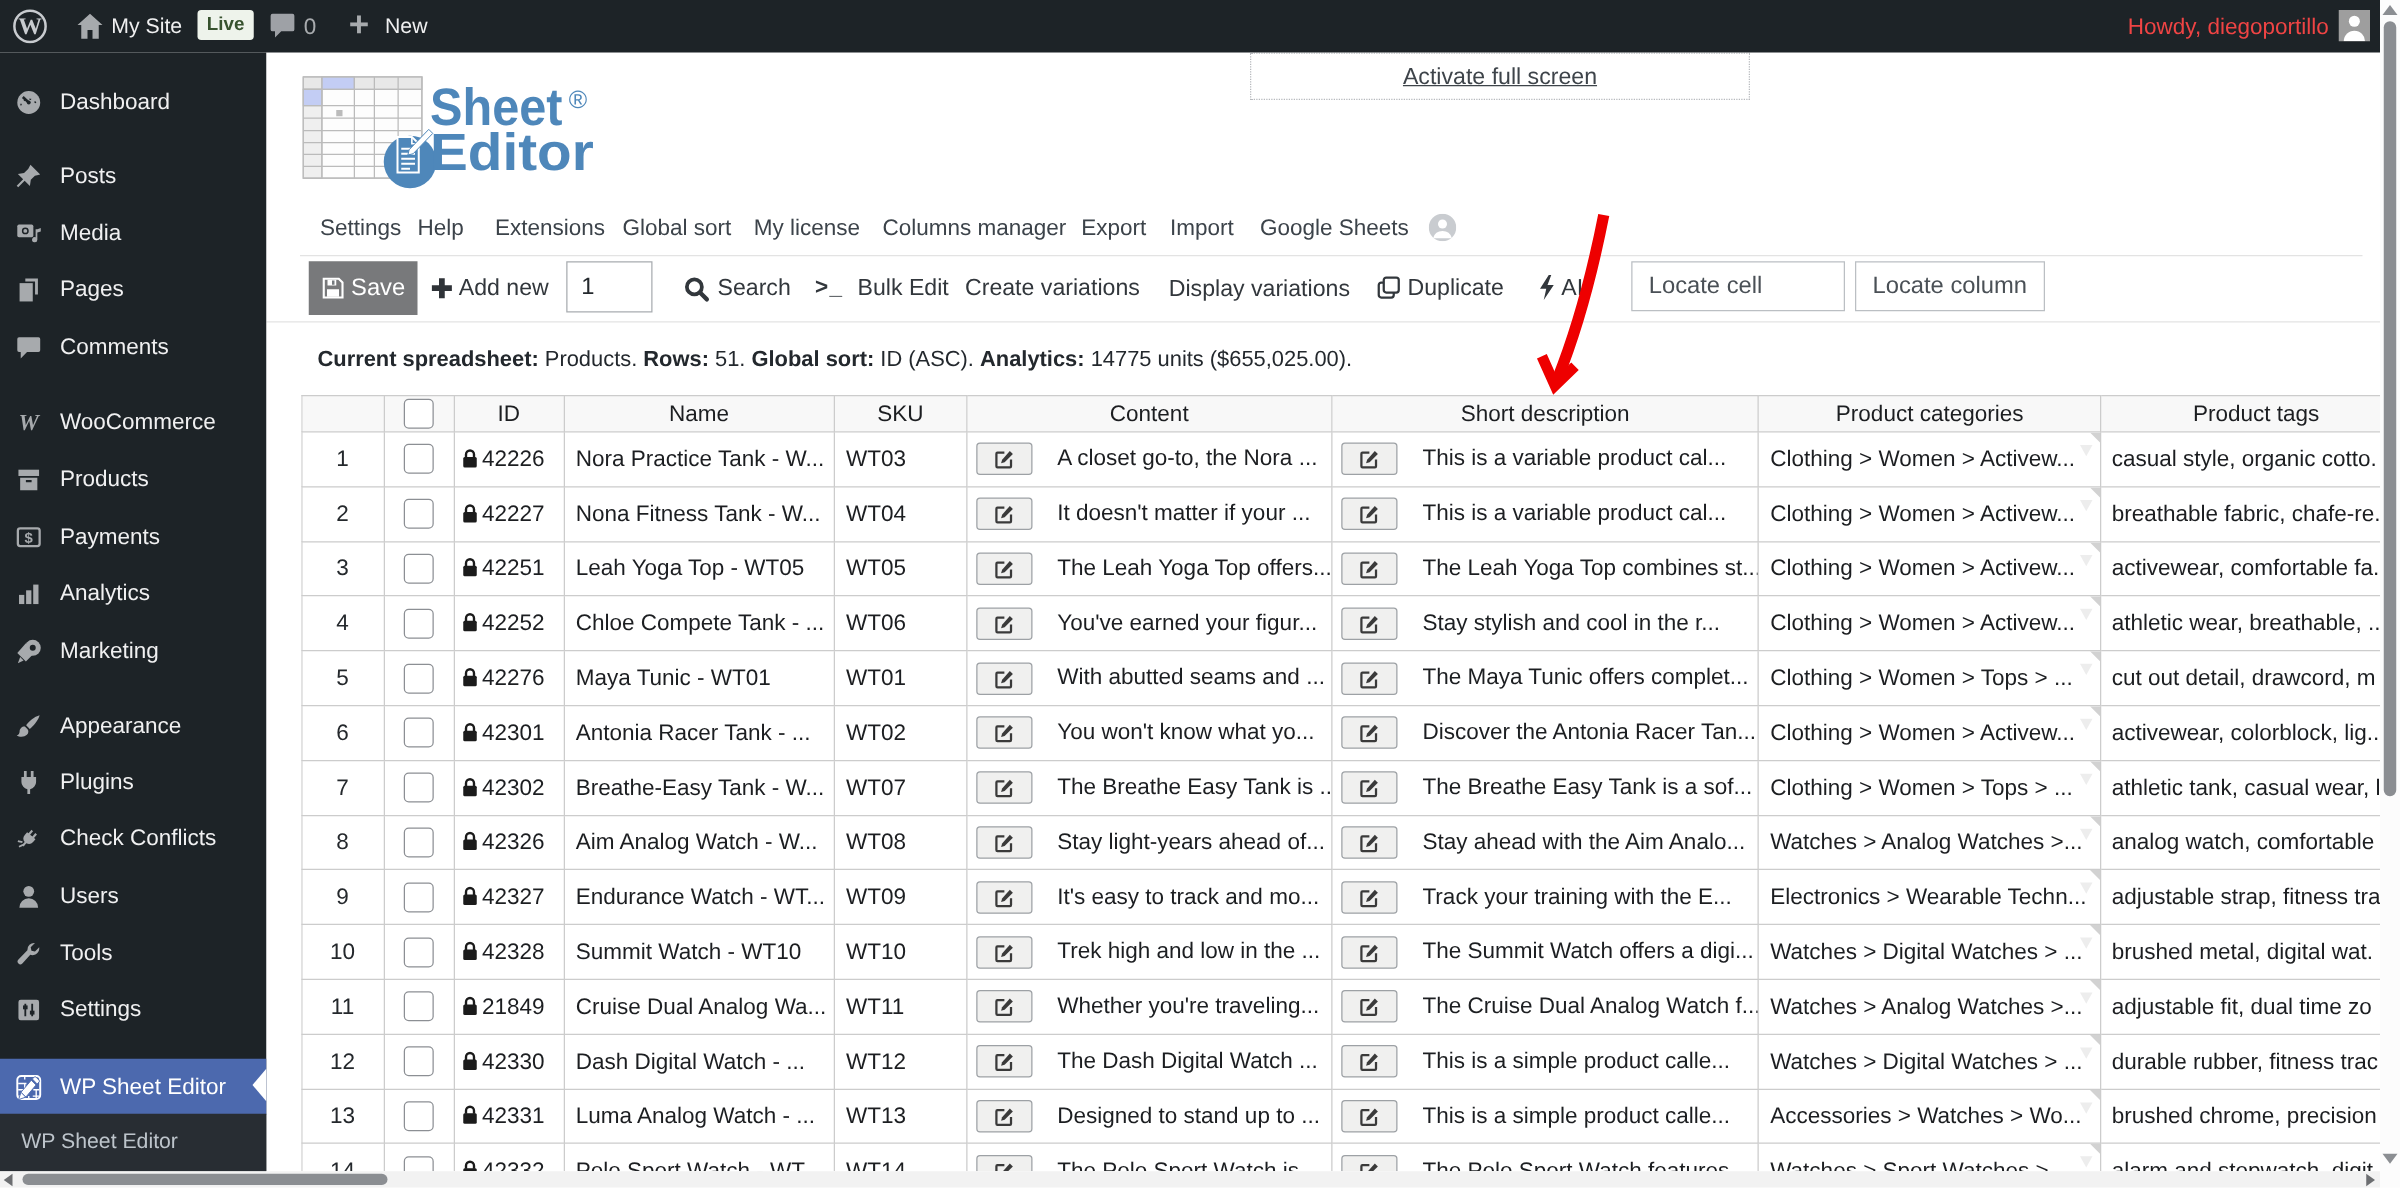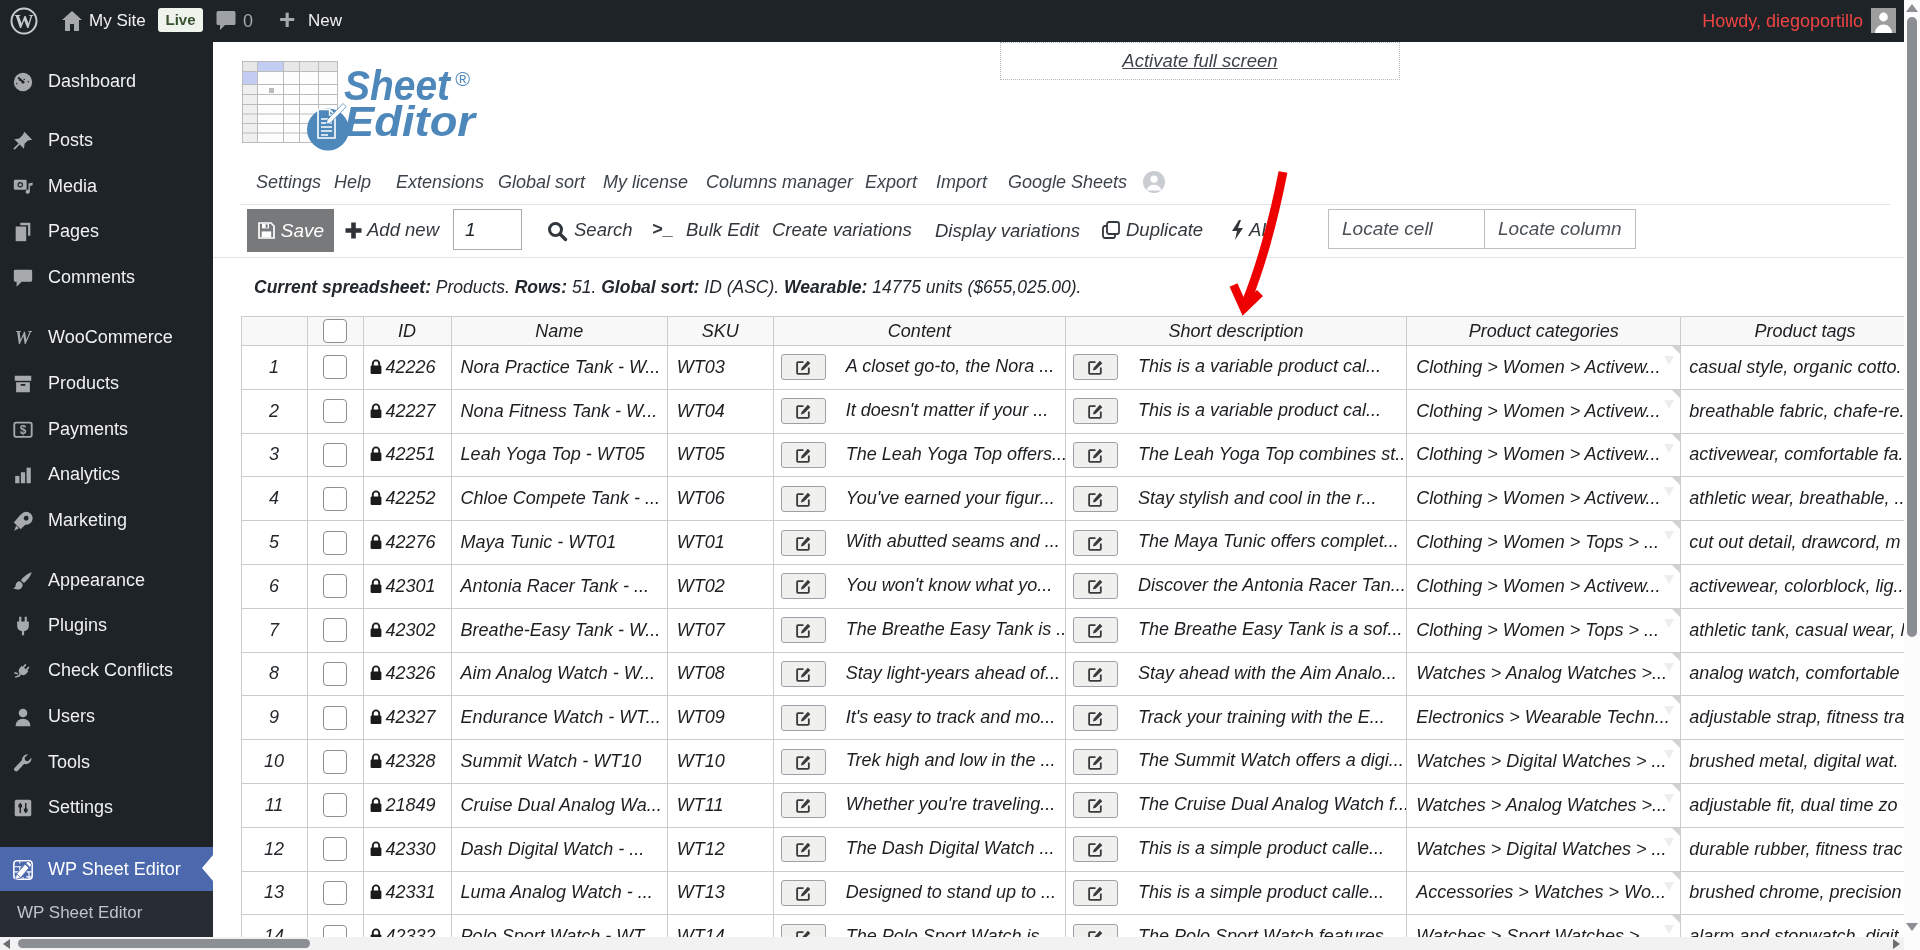--- a/index.html
+++ b/index.html
@@ -19,21 +19,21 @@
 .mi { position:absolute; left:0; width:213px; height:45px; display:flex; align-items:center; }
 .mi .ico { width:22px; height:22px; margin-left:12px; flex:0 0 22px; }
 .mi .lbl { margin-left:14px; font-size:18px; color:#f0f0f1; white-space:nowrap; }
 .mi.active { background:#4c69ae; }
 .mi.active .lbl { color:#fff; }
 #subitem { position:absolute; left:0; top:849px; width:213px; height:46px; background:#282d33; }
 #subitem .lbl2 { position:absolute; left:17px; top:12px; font-size:17px; color:#bdc4cb; }
 #curarrow { position:absolute; left:202px; top:855px; width:0; height:0; border-top:13px solid transparent; border-bottom:13px solid transparent; border-right:11px solid #fff; z-index:45; }
 
 
-#content { position:absolute; left:213px; top:42px; width:1691px; height:895px; background:#fff; overflow:hidden;font-style:italic; }
+#content { position:absolute; left:213px; top:42px; width:1691px; height:895px; background:#fff; overflow:hidden; }
 #fsbox { position:absolute; left:787px; top:0px; width:400px; height:38px; border:1px dotted #b6b9bd; text-align:center; line-height:36px; }
 #fsbox span { font-size:18.5px; color:#3e444a; text-decoration:underline; }
 
 #logo { position:absolute; left:29px; top:19px; width:270px; height:110px; }
 #navrow { position:absolute; left:0; top:128px; width:1691px; height:36px; }
 .navitem { position:absolute; top:2px; font-size:18px; color:#3c434a; white-space:nowrap; }
 
 #toolbar-top { position:absolute; left:27px; top:162px; width:1650px; height:0; border-top:1px solid #e3e3e3; }
 #toolbar { position:absolute; left:0; top:162px; width:1691px; height:53px; }
 #toolbar-bot { position:absolute; left:0px; top:215px; width:1691px; height:0; border-top:1px solid #e3e3e3; }
@@ -328,26 +328,26 @@
     <span class="tbtxt" style="left:722px;top:16px">Display variations</span>
     <svg style="position:absolute;left:888px;top:16px" width="20" height="20" viewBox="0 0 20 20">
         <rect x="6" y="2" width="12" height="12" rx="2" fill="none" stroke="#32373c" stroke-width="1.8"></rect>
         <path d="M14 14 v2 a2 2 0 0 1 -2 2 h-8 a2 2 0 0 1 -2 -2 v-8 a2 2 0 0 1 2 -2 h2" fill="none" stroke="#32373c" stroke-width="1.8"></path>
       </svg>
     <span class="tbtxt" style="left:913px;top:15px">Duplicate</span>
     <svg style="position:absolute;left:1018px;top:15px" width="14" height="22" viewBox="0 0 14 22">
         <path d="M8 1 L1 12 h5 l-2 9 8 -12 h-5 l3 -8 z" fill="#32373c"></path>
       </svg>
     <span class="tbtxt" style="left:1036px;top:15px">AI</span>
-    <div class="tinput" style="left:1115px;width:171px">Locate cell</div>
+    <div class="tinput" style="left:1092px;width:171px">Locate cell</div>
     <div class="tinput" style="left:1271px;width:152px">Locate column</div>
   </div>
   <div id="toolbar-bot"></div>
 
-  <div id="statusline"><b>Current spreadsheet:</b> Products. <b>Rows:</b> 51. <b>Global sort:</b> ID (ASC). <b>Wearable:</b> 14775 units ($655,025.00).</div>
+  <div id="statusline"><b>Current spreadsheet:</b> Products. <b>Rows:</b> 51. <b>Global sort:</b> ID (ASC). <b>Analytics:</b> 14775 units ($655,025.00).</div>
 
   <div id="tablewrap">
     <table>
       <colgroup>
         <col style="width:66px">
           <col style="width:56px">
           <col style="width:88px">
           <col style="width:216px">
           <col style="width:106px">
           <col style="width:292px">

